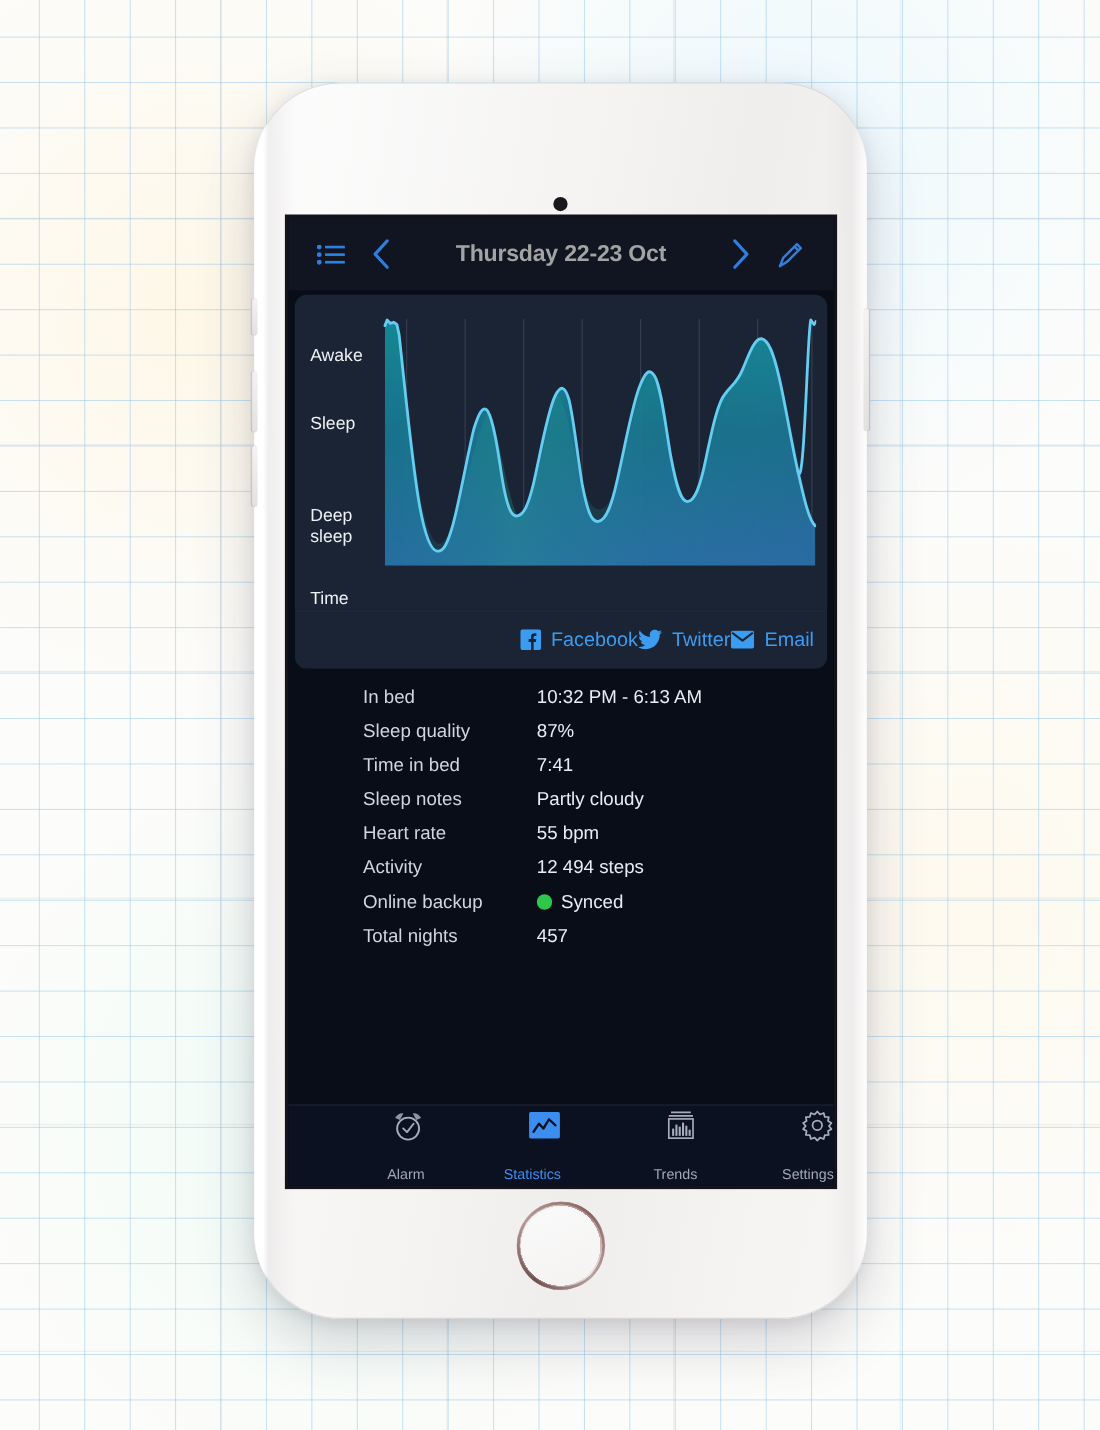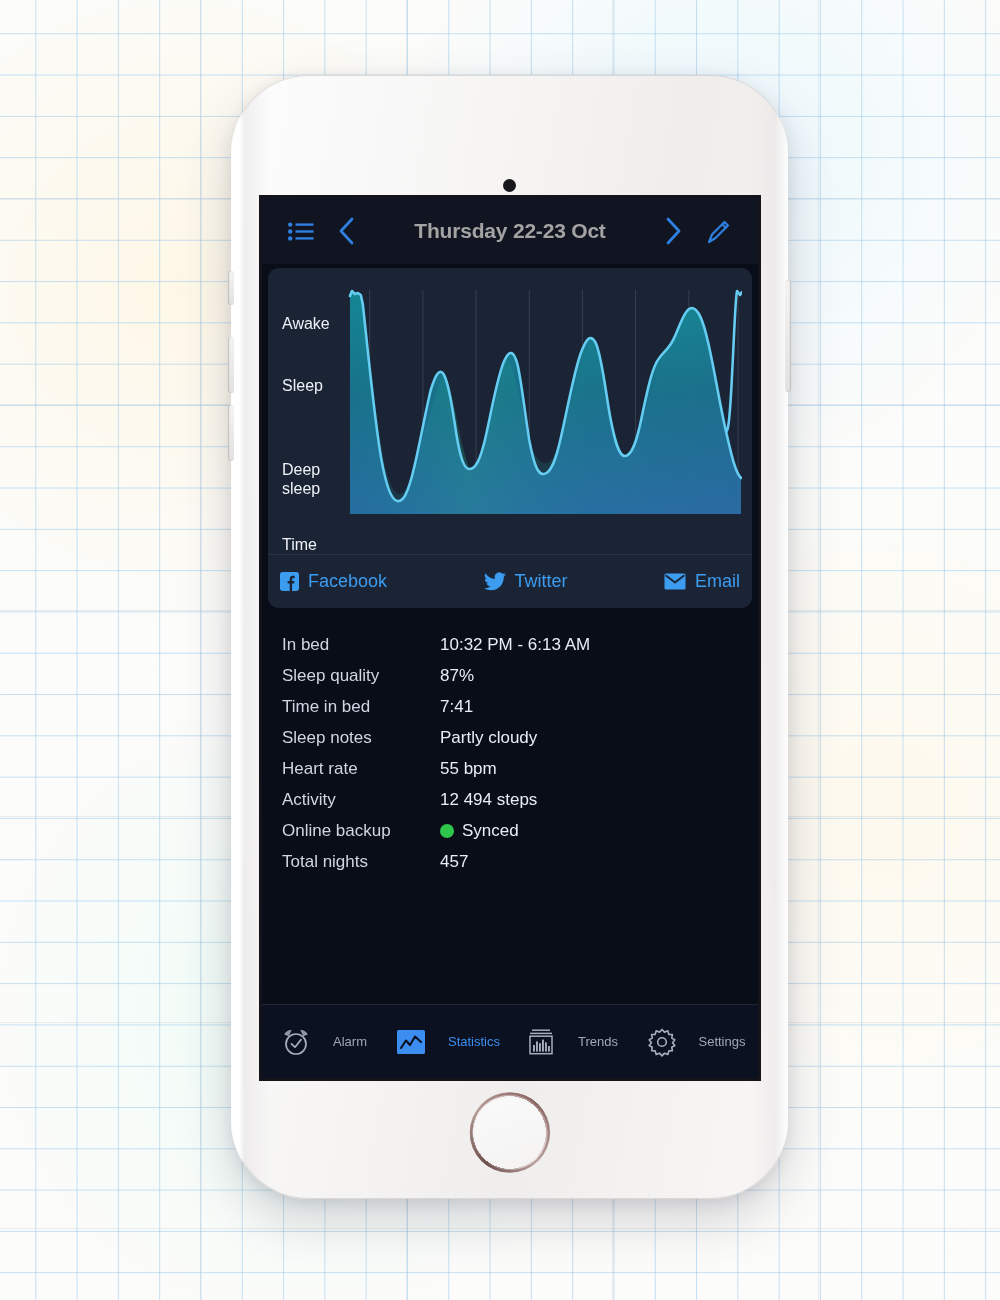--- a/index.html
+++ b/index.html
@@ -92,34 +92,34 @@
   #plot svg{ display:block; width:100%; height:100%; }
   #x-axis{ display:flex; padding:4px 10px 0 14px; align-items:flex-start; }
   #x-time-label{ width:66px; flex:none; color:#eef1f6; font-size:16px; padding-top:2px; }
   #x-ticks{ flex:1; position:relative; height:44px; }
   .xtick{ position:absolute; transform:translateX(-50%); text-align:center; color:#dfe4ec; font-size:16px; line-height:19px; }
   .xtick small{ display:block; font-size:13px; }
 
   
   #social{ margin:0 6px; background:#1b2435; border-radius:0 0 11px 11px;
            border-top:1px solid rgba(255,255,255,0.07);
-           height:54px; display:flex; align-items:center; justify-content:space-between; padding:0 12px; }
+           height:54px; display:flex; align-items:center; justify-content:flex-end; padding:0 12px; }
   .share{ display:flex; align-items:center; gap:9px; color:#3b9cf0; font-size:18px; }
 
   
   #stats{ padding:16px 20px 0 20px; }
-  .srow{ display:flex; align-items:flex-end; height:31px; }
+  .srow{ display:flex; align-items:flex-start; height:31px;margin-left:48px; }
   .skey{ width:158px; color:#cfd6e2; font-size:17px; }
   .sval{ color:#e8edf5; font-size:17px; display:flex; align-items:center; gap:8px; }
   .dot{ width:14px; height:14px; border-radius:50%; background:#2fc64c; display:inline-block; }
 
   
   #tabbar{ position:absolute; left:0; right:0; bottom:0; height:74px; background:#0b1120;
            border-top:1px solid rgba(255,255,255,0.09); display:flex; }
-  .tab{ flex:1; display:flex; flex-direction:row; align-items:center; justify-content:center; gap:22px; }
+  .tab{ flex:1; display:flex; flex-direction:column; align-items:flex-end; justify-content:center; gap:22px; }
   .tab .tlab{ font-size:13px; color:#9fa8b8; }
   .tab.active .tlab{ color:#3b8ef0; }
   .ticon{ height:30px; display:flex; align-items:center; justify-content:center; }
 </style>
 </head>
 <body>
 
 <div id="bg"></div>
 
 <div id="phone">

